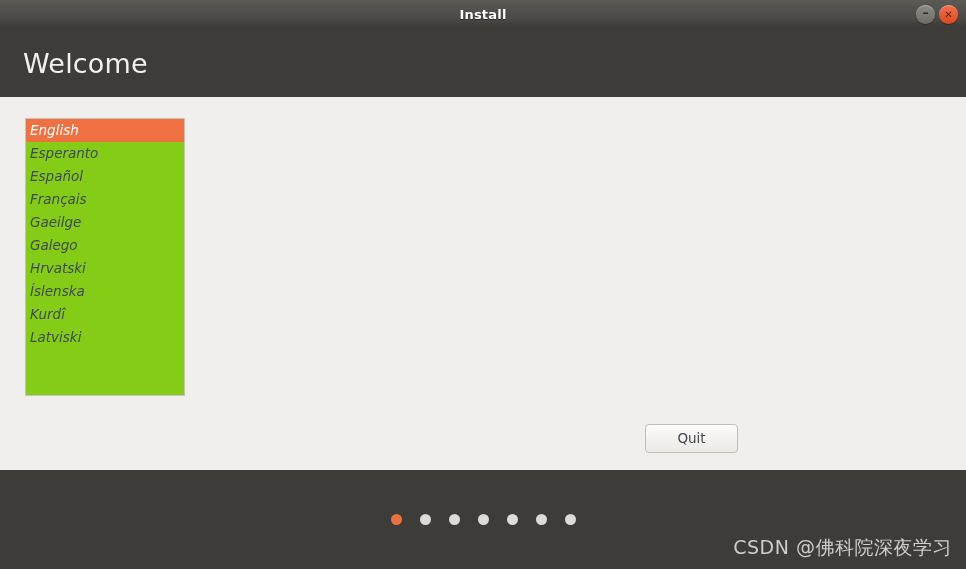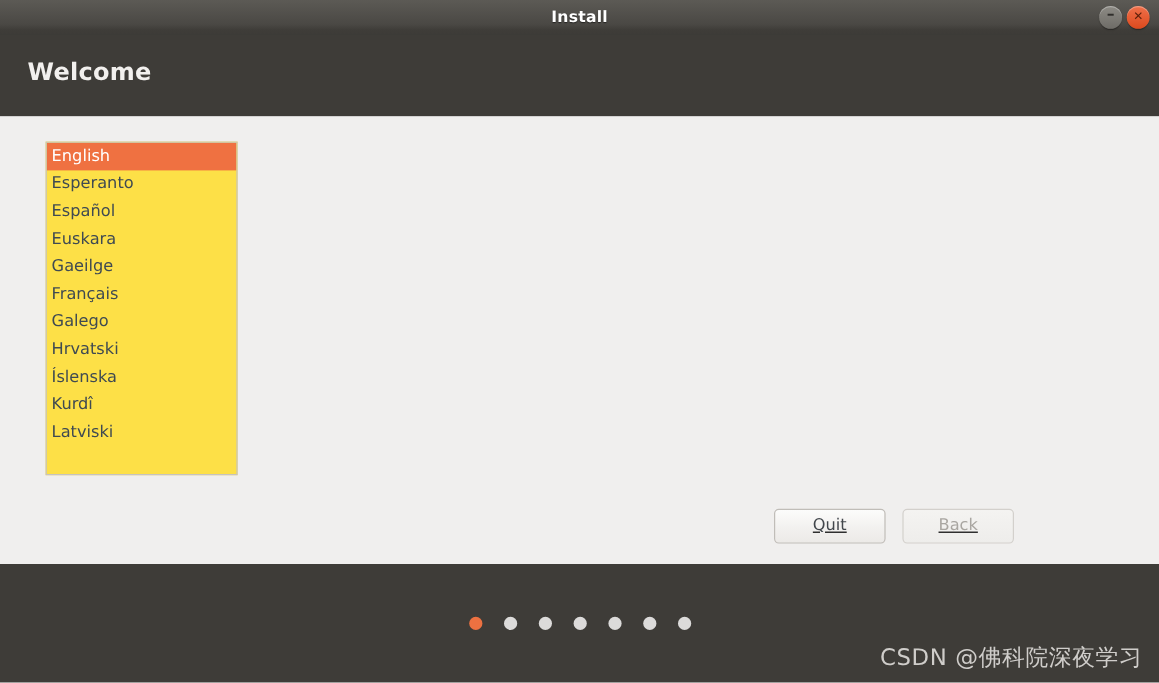--- a/index.html
+++ b/index.html
@@ -82,46 +82,47 @@
     position: absolute;
     left: 0; top: 29px;
     width: 966px;
     height: 68px;
     background: #3e3c38;
   }
   .header-title {
     position: absolute;
     left: 23px;
     top: 19px;
-    font-size: 20px;
+    font-size: 27px;
     color: #f2f0ee;
-    font-weight: bold;
+    font-weight: normal;
     letter-spacing: 0.2px;
   }
 
   
   .content {
     position: absolute;
     left: 0; top: 97px;
     width: 966px;
     height: 373px;
     background: #f0efee;
   }
 
   
   .lang-list {
     position: absolute;
-    left: 38px;
+    left: 25px;
     top: 21px;
     width: 158px;
     height: 276px;
-    background: #fde047;
+    background: #84cc16;
     border: 1px solid #c6c3bf;
     overflow: hidden;
     box-sizing: content-box;
+    font-style: italic;
   }
   .lang-item {
     height: 23px;
     line-height: 23px;
     padding-left: 4px;
     font-size: 13.5px;
     color: #3f4a52;
     white-space: nowrap;
     cursor: default;
   }
@@ -130,21 +131,20 @@
     color: #ffffff;
   }
 
   
   .nav-buttons {
     position: absolute;
     left: 645px;
     top: 327px;
     display: flex;
     gap: 14px;
-    text-decoration: underline;
   }
   .btn {
     height: 29px;
     line-height: 27px;
     min-width: 93px;
     padding: 0 12px;
     text-align: center;
     font-size: 13.5px;
     color: #42474c;
     background: linear-gradient(to bottom, #fcfcfb 0%, #f2f1ef 55%, #eceae7 100%);
@@ -223,33 +223,31 @@
   <div class="header-band">
     <div class="header-title">Welcome</div>
   </div>
 
   <div class="content">
 
     <div class="lang-list" id="lang-list">
         <div class="lang-item selected">English</div>
         <div class="lang-item">Esperanto</div>
         <div class="lang-item">Español</div>
-        <div class="lang-item">Euskara</div>
+        <div class="lang-item">Français</div>
         <div class="lang-item">Gaeilge</div>
-        <div class="lang-item">Français</div>
         <div class="lang-item">Galego</div>
         <div class="lang-item">Hrvatski</div>
         <div class="lang-item">Íslenska</div>
         <div class="lang-item">Kurdî</div>
         <div class="lang-item">Latviski</div>
       </div>
 
     <div class="nav-buttons">
       <div class="btn">Quit</div>
-      <div class="btn disabled">Back</div>
     </div>
 
   </div>
 
   <div class="footer">
     <div class="dots" id="step-dots">
         <div class="dot active"></div>
         <div class="dot"></div>
         <div class="dot"></div>
         <div class="dot"></div>

